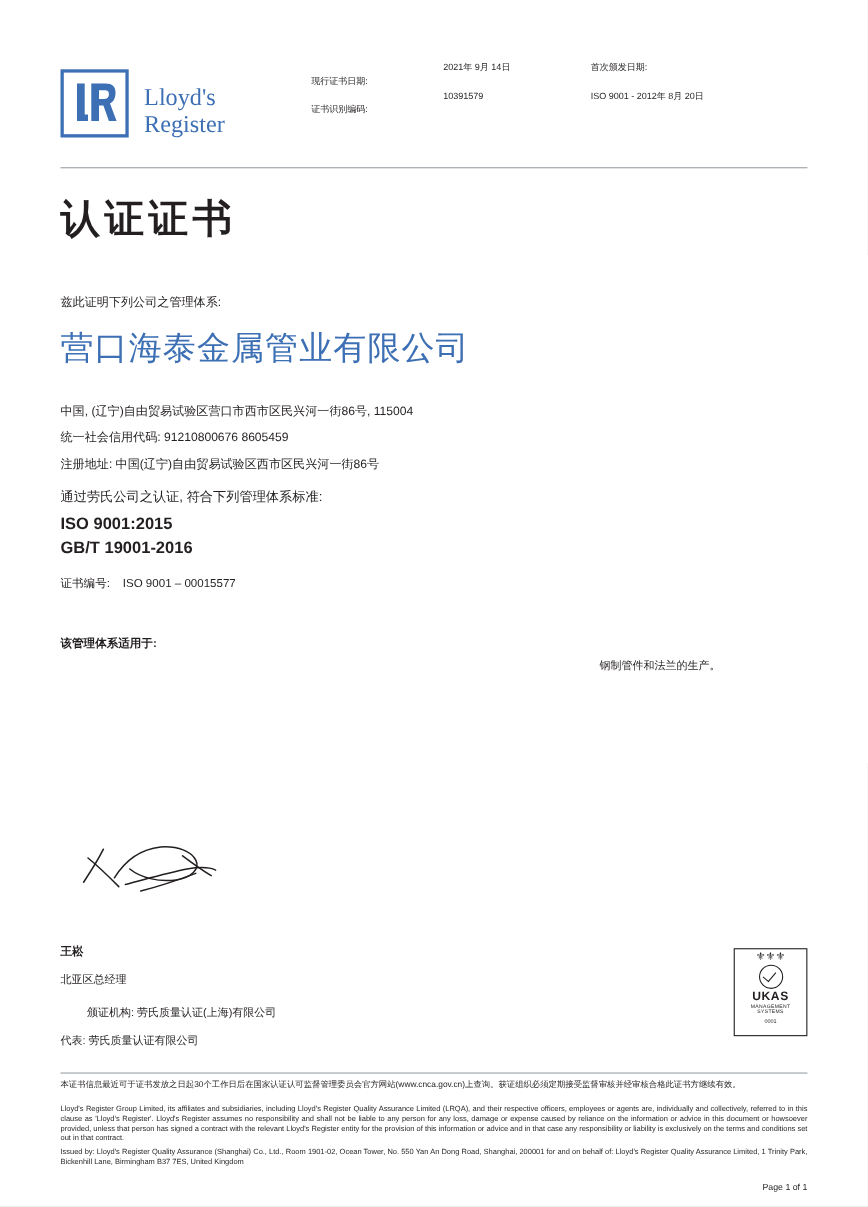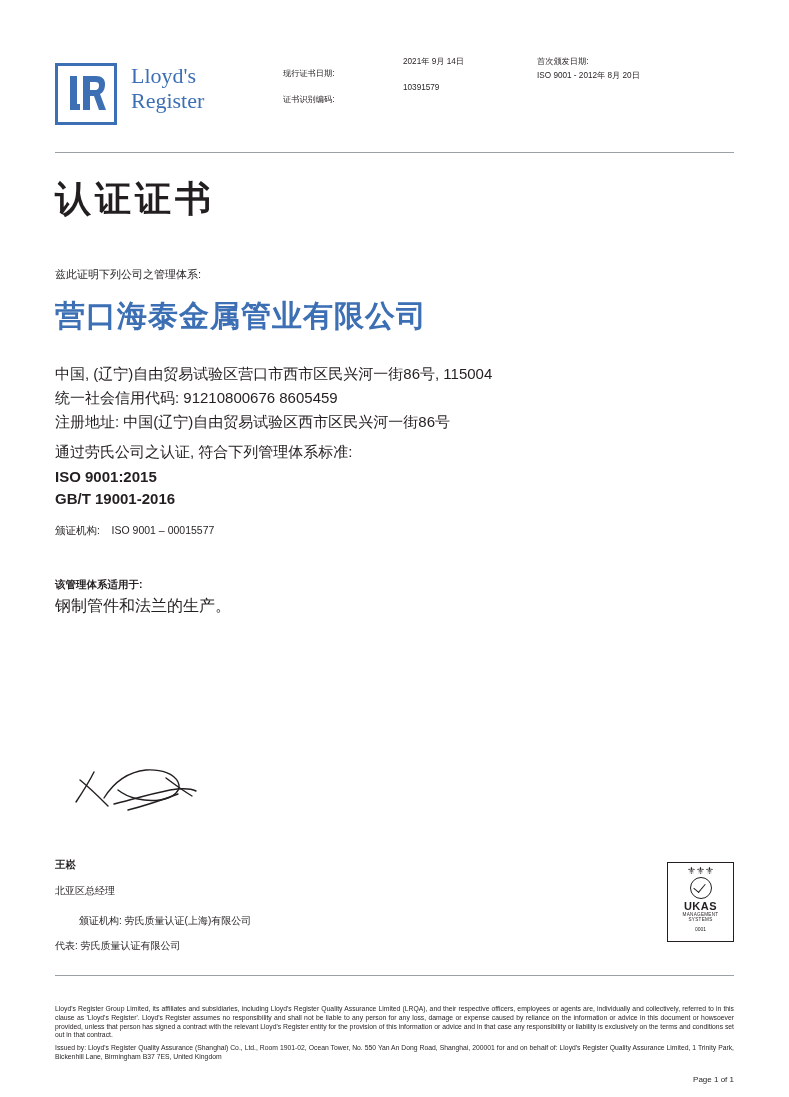--- a/index.html
+++ b/index.html
@@ -24,21 +24,21 @@
     top: 55px;
     left: 0;
     right: 0;
     height: 90px;
   }
   .logo-wrap {
     position: absolute;
     left: 55px;
     top: 8px;
     display: flex;
-    align-items: flex-start;
+    align-items: flex-end;
   }
   .logo-mark {
     width: 62px;
     height: 62px;
     border: 3px solid #3d6fb4;
     box-sizing: border-box;
     position: relative;
   }
   .logo-mark svg { display:block; }
   .logo-text {
@@ -61,21 +61,21 @@
   .meta-row { display: flex; }
   .meta-col-a { width: 120px; margin-top: 12px; }
   .meta-col-b { width: 138px; }
   .meta-block2 {
     position: absolute;
     left: 537px;
     top: 0px;
     font-size: 8.2px;
     line-height: 13.5px;
   }
-  .meta-block2 .v { margin-top: 0px; }
+  .meta-block2 .v { margin-top: 12px; }
 
   .rule {
     position: absolute;
     left: 55px;
     right: 55px;
     top: 152px;
     border-top: 1px solid #9aa0a6;
   }
 
   
@@ -95,37 +95,37 @@
     left: 55px;
     top: 267px;
     font-size: 11px;
     color: #231f20;
   }
   .company {
     position: absolute;
     left: 55px;
     top: 296px;
     font-size: 30px;
-    font-weight: bold;
+    font-weight: normal;
     color: #3d6fb4;
     letter-spacing: 1px;
   }
   .addr-lines {
     position: absolute;
     left: 55px;
     top: 362px;
-    font-size: 15px;
+    font-size: 11px;
     line-height: 24px;
     color: #231f20;
   }
   .conform {
     position: absolute;
     left: 55px;
     top: 443px;
-    font-size: 15px;
+    font-size: 12px;
     color: #231f20;
   }
   .standards {
     position: absolute;
     left: 55px;
     top: 466px;
     font-size: 15px;
     font-weight: bold;
     line-height: 22px;
     color: #231f20;
@@ -142,24 +142,25 @@
     left: 55px;
     top: 578px;
     font-size: 10.5px;
     font-weight: bold;
     color: #231f20;
   }
   .scope-body {
     position: absolute;
     left: 55px;
     top: 598px;
-    font-size: 16px;
+    font-size: 10px;
     line-height: 16px;
     color: #231f20;
     width: 600px;
+    text-align: right;
   }
 
   
   .signature {
     position: absolute;
     left: 70px;
     top: 760px;
     width: 140px;
     height: 60px;
   }
@@ -327,21 +328,21 @@
   </div>
 
   <div class="conform">通过劳氏公司之认证, 符合下列管理体系标准:</div>
 
   <div class="standards">
     <div>ISO 9001:2015</div>
     <div>GB/T 19001-2016</div>
   </div>
 
   <div class="certno">
-    <span>颁证机构:</span>
+    <span>证书编号:</span>
     &nbsp;&nbsp;
     <span>ISO 9001 – 00015577</span>
   </div>
 
   <div class="scope-head">该管理体系适用于:</div>
   <div class="scope-body">钢制管件和法兰的生产。</div>
 
   <div class="signature">
     <svg width="140" height="60" viewBox="0 0 140 60" aria-hidden="true">
       <g fill="none" stroke="#231f20" stroke-width="1.4" stroke-linecap="round">
@@ -363,19 +364,20 @@
   <div class="ukas">
     <div class="crown">⚜⚜⚜</div>
     <div class="tick"></div>
     <div class="word">UKAS</div>
     <div class="sub">MANAGEMENT</div>
     <div class="sub">SYSTEMS</div>
     <div class="num">0001</div>
   </div>
 
   <div class="footer-rule"></div>
+  <div class="footer-cn">本证书信息最近可于证书发放之日起30个工作日后在国家认证认可监督管理委员会官方网站(www.cnca.gov.cn)上查询。获证组织必须定期接受监督审核并经审核合格此证书方继续有效。</div>
   <div class="footer-en">
     <p>Lloyd's Register Group Limited, its affiliates and subsidiaries, including Lloyd's Register Quality Assurance Limited (LRQA), and their respective officers, employees or agents are, individually and collectively, referred to in this clause as 'Lloyd's Register'. Lloyd's Register assumes no responsibility and shall not be liable to any person for any loss, damage or expense caused by reliance on the information or advice in this document or howsoever provided, unless that person has signed a contract with the relevant Lloyd's Register entity for the provision of this information or advice and in that case any responsibility or liability is exclusively on the terms and conditions set out in that contract.</p>
     <p>Issued by: Lloyd's Register Quality Assurance (Shanghai) Co., Ltd., Room 1901-02, Ocean Tower, No. 550 Yan An Dong Road, Shanghai, 200001 for and on behalf of: Lloyd's Register Quality Assurance Limited, 1 Trinity Park, Bickenhill Lane, Birmingham B37 7ES, United Kingdom</p>
   </div>
   <div class="pagenum">Page 1 of 1</div>
 
 </div>
 
 </body></html>

